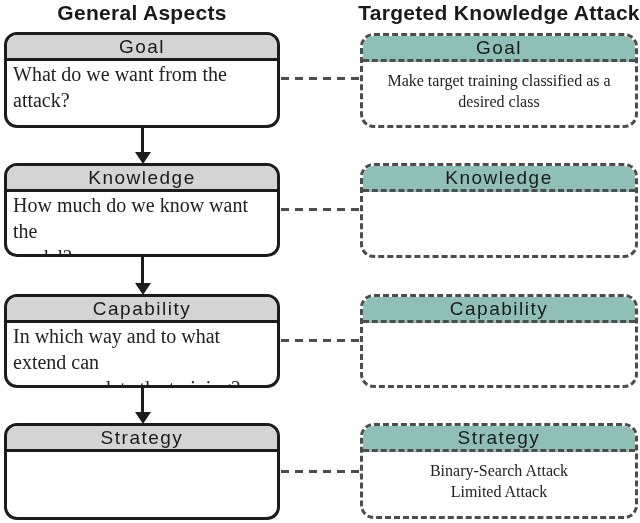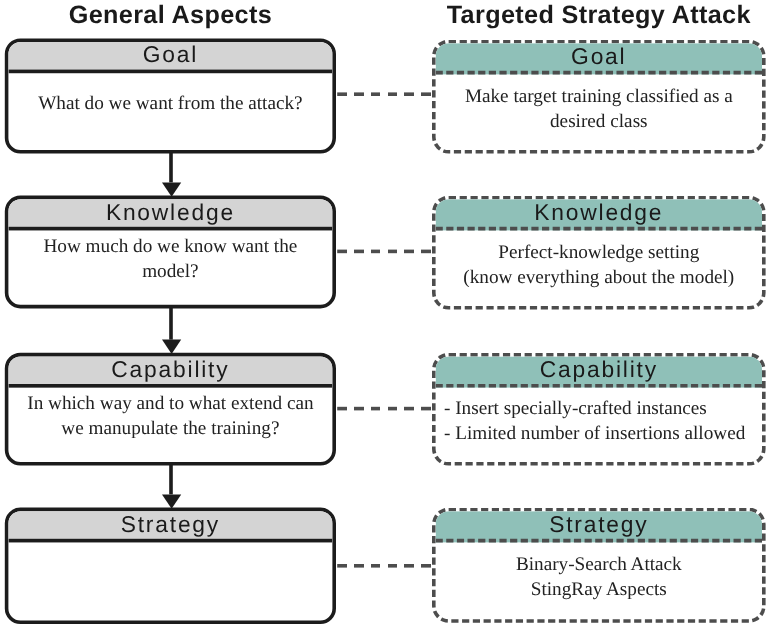--- a/index.html
+++ b/index.html
@@ -21,21 +21,21 @@
     overflow: hidden; display: flex; flex-direction: column;
   }
   .abox-header {
     flex: 0 0 auto; height: 26px; background: #d4d4d4;
     border-bottom: 3px solid #1c1c1c;
     font-size: 19px; letter-spacing: 1.5px; color: #1a1a1a;
     text-align: center; line-height: 23px;
   }
   .abox-body {
     flex: 1 1 auto; display: flex; align-items: center; justify-content: center;
-    text-align: center; font-family: "Liberation Serif", serif; font-size: 16px;
+    text-align: left; font-family: "Liberation Serif", serif; font-size: 20px;
     color: #222222; white-space: pre-line; line-height: 1.3; padding: 0 6px 12px;
   }
 
   
   .tbox {
     position: absolute; left: 360px; width: 278px;
     border: 3px dashed #4d4d4d; border-radius: 14px; background: #ffffff;
     overflow: hidden; display: flex; flex-direction: column;
   }
   .tbox-header {
@@ -68,21 +68,21 @@
     border-left: 8px solid transparent; border-right: 8px solid transparent;
     border-top: 12px solid #1c1c1c;
   }
 </style>
 </head>
 <body>
 
 <div class="canvas">
 
   <div class="col-title left">General Aspects</div>
-  <div class="col-title right">Targeted Strategy Attack</div>
+  <div class="col-title right">Targeted Knowledge Attack</div>
 
   <div class="abox" style="top:32px; height:96px;">
     <div class="abox-header">Goal</div>
     <div class="abox-body">What do we want from the attack?</div>
   </div>
   <div class="tbox" style="top:33px; height:95px;">
     <div class="tbox-header">Goal</div>
     <div class="tbox-body">Make target training classified as a
 desired class</div>
   </div>
@@ -93,50 +93,46 @@
     <div class="arrow-head"></div>
   </div>
 
   <div class="abox" style="top:163px; height:94px;">
     <div class="abox-header">Knowledge</div>
     <div class="abox-body">How much do we know want the
 model?</div>
   </div>
   <div class="tbox" style="top:163px; height:95px;">
     <div class="tbox-header">Knowledge</div>
-    <div class="tbox-body">Perfect-knowledge setting
-(know everything about the model)</div>
   </div>
   <div class="connector" style="top:208px;"></div>
 
   <div class="arrow" style="top:256px;">
     <div class="arrow-line" style="height:27px;"></div>
     <div class="arrow-head"></div>
   </div>
 
   <div class="abox" style="top:294px; height:94px;">
     <div class="abox-header">Capability</div>
     <div class="abox-body">In which way and to what extend can
 we manupulate the training?</div>
   </div>
   <div class="tbox" style="top:294px; height:94px;">
     <div class="tbox-header">Capability</div>
-    <div class="tbox-body left-align">- Insert specially-crafted instances
-- Limited number of insertions allowed</div>
   </div>
   <div class="connector" style="top:339px;"></div>
 
   <div class="arrow" style="top:387px;">
     <div class="arrow-line" style="height:25px;"></div>
     <div class="arrow-head"></div>
   </div>
 
   <div class="abox" style="top:423px; height:97px;">
     <div class="abox-header">Strategy</div>
   </div>
   <div class="tbox" style="top:423px; height:96px;">
     <div class="tbox-header">Strategy</div>
     <div class="tbox-body">Binary-Search Attack
-StingRay Aspects</div>
+Limited Attack</div>
   </div>
   <div class="connector" style="top:470px;"></div>
 
 </div>
 
 </body></html>

